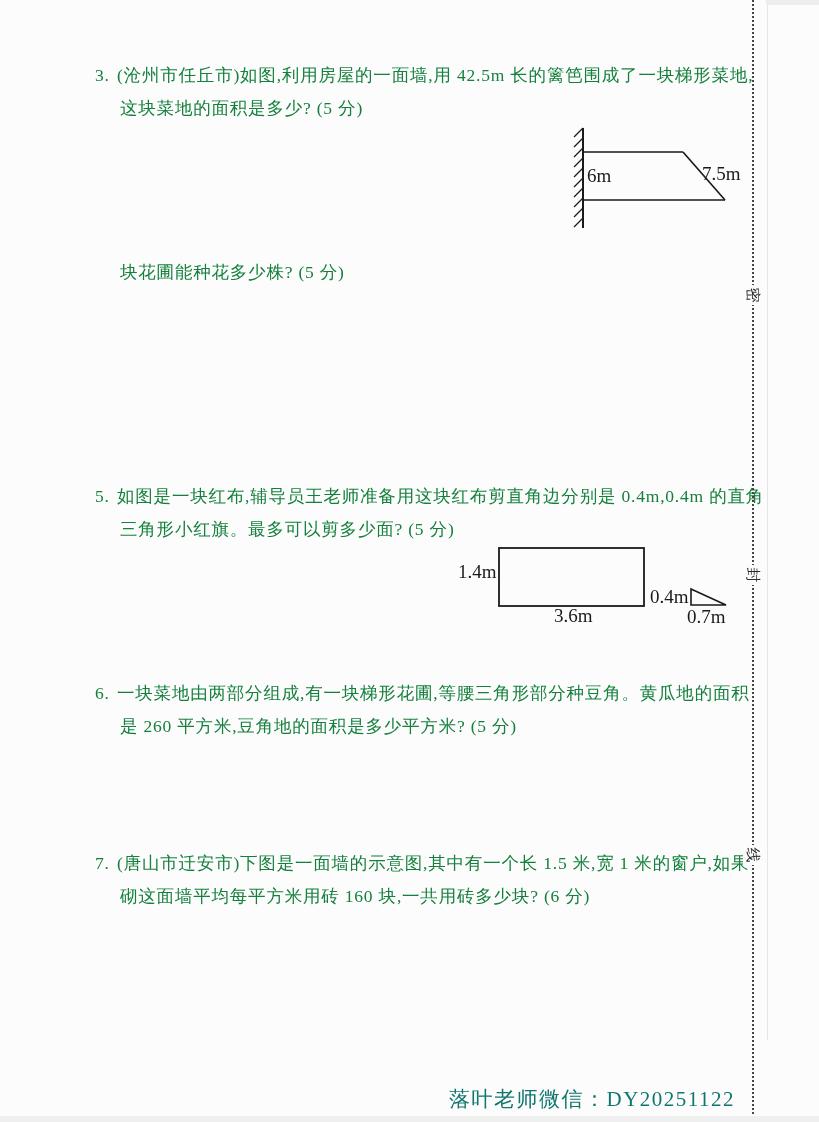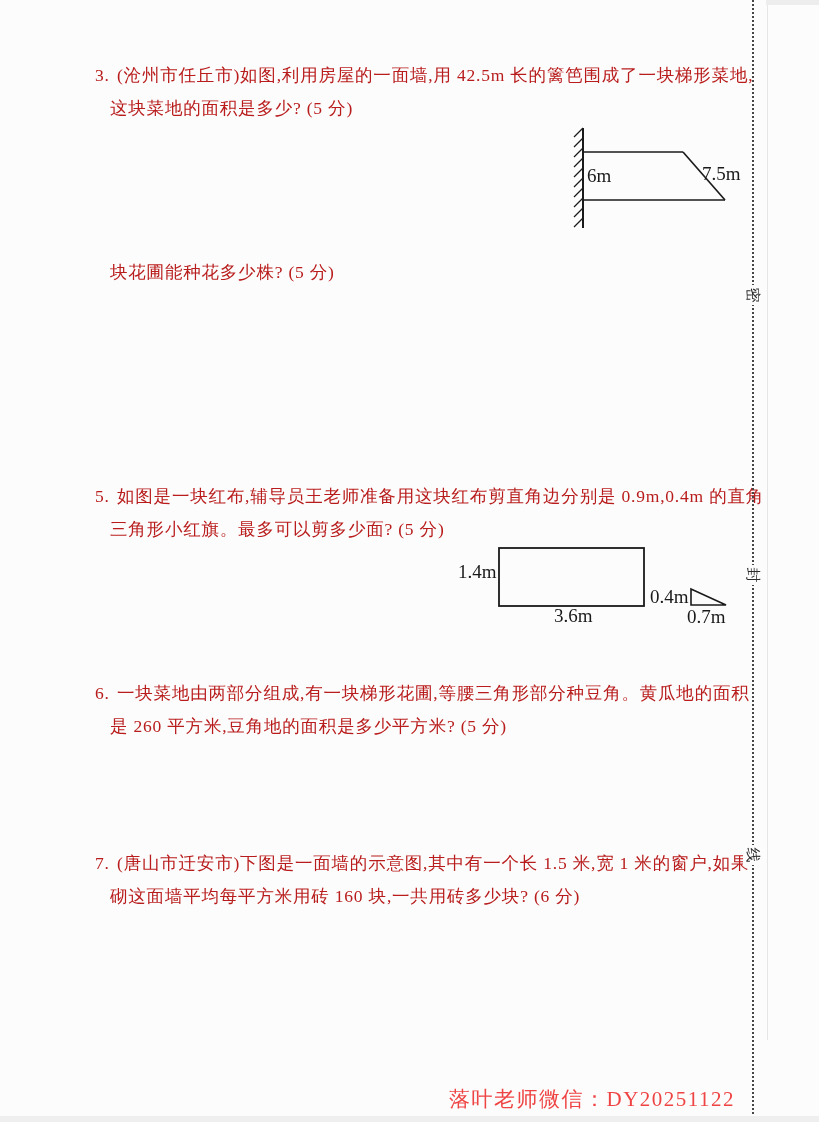--- a/index.html
+++ b/index.html
@@ -7,24 +7,24 @@
     position:relative;
     width:819px;height:1122px;
     background:#fcfcfc;
     overflow:hidden;
     font-family:"Liberation Serif","DejaVu Serif",serif;
     color:#1a1a1a;
   }
   .question{
     position:absolute;left:95px;
     font-size:17.5px;line-height:33px;letter-spacing:0.8px;
-    white-space:nowrap;color:#b91c1c;
+    white-space:nowrap;color:#15803d;
   }
   .q-num{display:inline-block;min-width:22px;}
-  .q-cont{margin-left:15px;}
+  .q-cont{margin-left:25px;}
   .diagram{position:absolute;}
   .diagram svg{display:block;overflow:visible;}
   .dg-label{
     font-family:"Liberation Serif","DejaVu Serif",serif;
     font-size:19px;fill:#1a1a1a;
   }
   .dg-label-sm{
     font-family:"Liberation Serif","DejaVu Serif",serif;
     font-size:18px;fill:#1a1a1a;
   }
@@ -43,21 +43,21 @@
     border-left:1px solid #e6e6e6;
   }
   .page-edge-top{
     position:absolute;left:766px;top:0;width:53px;height:5px;background:#ededed;
   }
   .page-edge-bottom{
     position:absolute;left:0;top:1116px;width:819px;height:6px;background:#efefef;
   }
   .footer{
     position:absolute;left:449px;top:1085px;
-    font-size:21px;letter-spacing:1.5px;color:#ef4444;
+    font-size:21px;letter-spacing:1.5px;color:#0f766e;
     white-space:nowrap;
   }
 </style>
 </head>
 <body>
 
 <div class="page">
 
   <div class="question" style="top:59px;">
     <div><span class="q-num">3.</span><span>(沧州市任丘市)如图,利用房屋的一面墙,用 42.5m 长的篱笆围成了一块梯形菜地,</span></div>
@@ -87,21 +87,21 @@
       <text class="dg-label" x="37" y="64">6m</text>
       <text class="dg-label" x="152" y="62">7.5m</text>
     </svg>
   </div>
 
   <div class="question" style="top:256px;">
     <div class="q-cont">块花圃能种花多少株? (5 分)</div>
   </div>
 
   <div class="question" style="top:480px;">
-    <div><span class="q-num">5.</span><span>如图是一块红布,辅导员王老师准备用这块红布剪直角边分别是 0.9m,0.4m 的直角</span></div>
+    <div><span class="q-num">5.</span><span>如图是一块红布,辅导员王老师准备用这块红布剪直角边分别是 0.4m,0.4m 的直角</span></div>
     <div class="q-cont">三角形小红旗。最多可以剪多少面? (5 分)</div>
   </div>
 
   <div class="diagram" style="left:444px;top:540px;">
     <svg width="300" height="92" viewBox="0 0 300 92">
       <rect x="55" y="8" width="145" height="58" fill="none" stroke="#1a1a1a" stroke-width="1.8"></rect>
       <polygon points="247,49 247,65 282,65" fill="none" stroke="#1a1a1a" stroke-width="1.6"></polygon>
       <text class="dg-label" x="14" y="38">1.4m</text>
       <text class="dg-label" x="110" y="82">3.6m</text>
       <text class="dg-label" x="206" y="63">0.4m</text>

